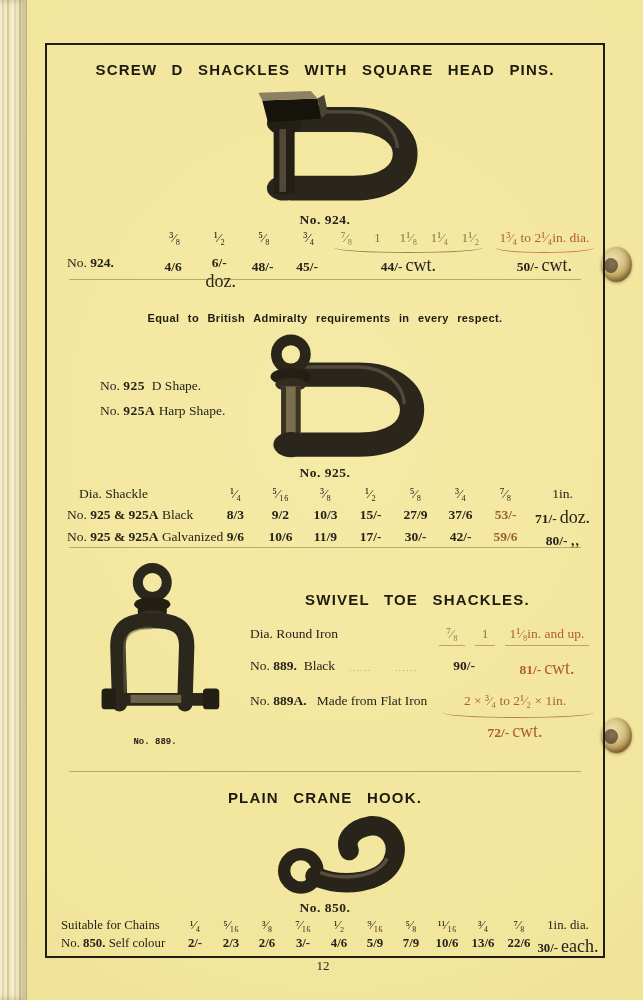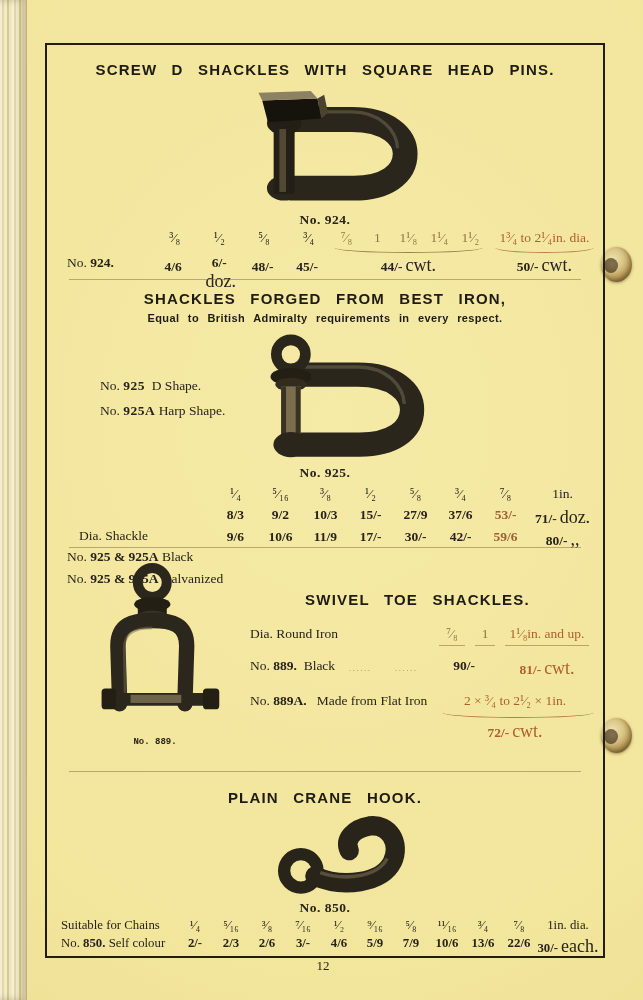--- a/index.html
+++ b/index.html
@@ -37,21 +37,21 @@
   .grp-sizes{display:flex;}
   .gs{flex:1;text-align:center;}
   .c-sp{width:6px;}
   .c-rng{width:106px;display:flex;flex-direction:column;text-align:center;}
   .brace{height:5px;border-bottom:1.4px solid rgba(120,95,45,.75);
     border-radius:0 0 55% 55% / 0 0 100% 100%;margin:1px 3px 0;}
   .brace.red-b{border-color:rgba(170,100,48,.8);}
 
   
   .s2row{left:16px;right:6px;}
-  .c2-lbl{width:150px;text-align:left;padding-left:4px;box-sizing:border-box;white-space:nowrap;margin-top:42px;}
+  .c2-lbl{width:150px;text-align:left;padding-left:4px;box-sizing:border-box;white-space:nowrap;}
   .c2{width:45px;text-align:center;}
   .c2-last{width:69px;text-align:center;white-space:nowrap;}
   .variant{position:absolute;left:53px;white-space:nowrap;}
   .variant .b{letter-spacing:.5px;}
 
   
   .abs{position:absolute;white-space:nowrap;}
   .leaders{color:#9a8c5e;font-size:9px;letter-spacing:1.5px;}
   .dash{position:absolute;border-top:1px solid rgba(140,110,60,.55);height:0;}
 
@@ -137,21 +137,20 @@
           <div><span class="b">44/-</span><span class="unit">cwt.</span></div>
         </div>
         <div class="c-sp"></div>
         <div class="c-rng">
           <div><span class="b">50/-</span><span class="unit">cwt.</span></div>
         </div>
       </div>
 
       <div class="divider" style="top:234px;"></div>
 
-      <div class="h-title" style="top:245px;">SHACKLES FORGED FROM BEST IRON,</div>
       <div class="h-sub" style="top:267px;">Equal to British Admiralty requirements in every respect.</div>
 
       <div class="variant" style="top:333px;">
         <span>No.</span>
         <span class="b">925</span>&nbsp;
         <span>D Shape.</span>
       </div>
       <div class="variant" style="top:358px;">
         <span>No.</span>
         <span class="b">925A</span>

